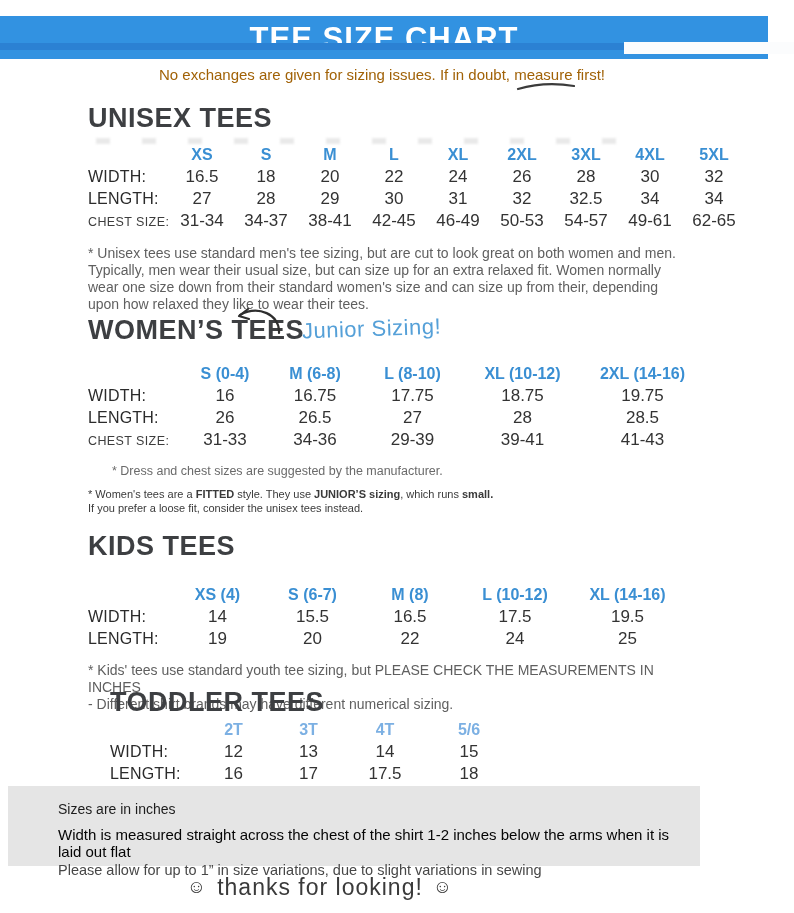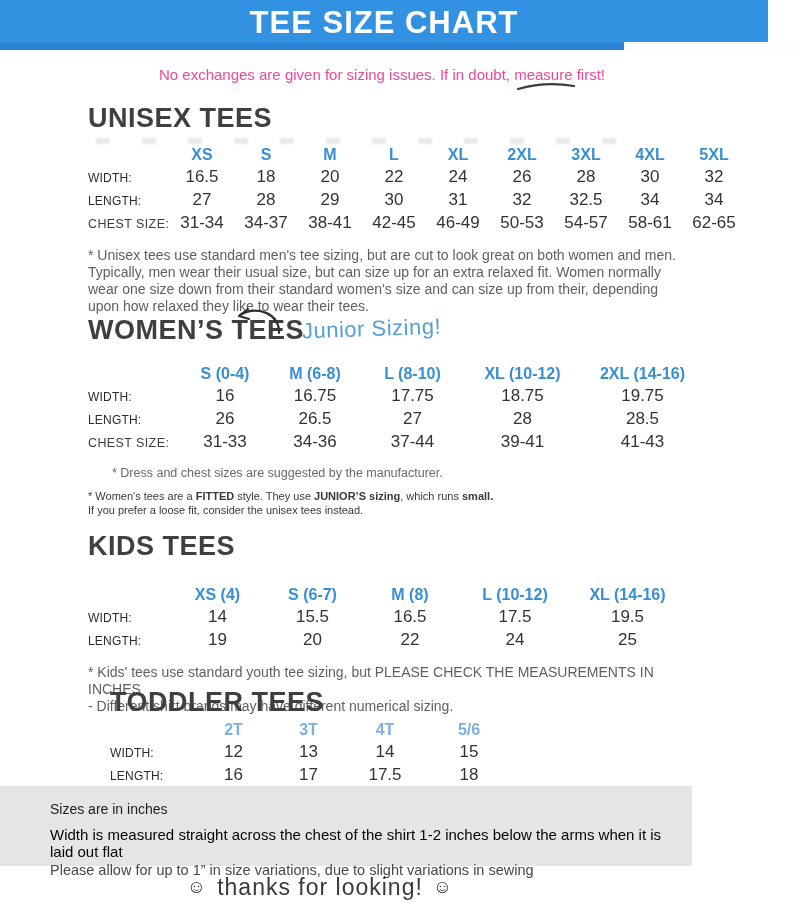--- a/index.html
+++ b/index.html
@@ -2,26 +2,26 @@
 <html style="--banner-blue: #3292e1; --strip-blue: #2b81d3; --header-blue: #3a8fd3; --toddler-blue: #7cb0e3; --footer-gray: #e5e5e5;"><head>
 <meta charset="utf-8">
 <style>
   * { margin:0; padding:0; box-sizing:border-box; }
   html,body { background:#ffffff; }
   body {
     width:794px; height:913px; position:relative; overflow:hidden;
     font-family:"Liberation Sans", sans-serif; color:#333;
   }
   
-  .banner { position:absolute; top:0; left:0; width:768px; height:43px; background:var(--banner-blue,#3292e1); }
+  .banner { position:absolute; top:16px; left:0; width:768px; height:43px; background:var(--banner-blue,#3292e1); }
   .banner h1 { color:#fff; text-align:center; font-size:31px; font-weight:bold; line-height:45px; letter-spacing:1px; }
   .strip { position:absolute; top:43px; left:0; width:794px; height:7px; background:var(--strip-blue,#2b81d3); }
   .strip-cover { position:absolute; top:42px; right:0; width:170px; height:12px; background:#fbfcfd; }
   
-  .notice { position:absolute; top:66px; left:0; width:764px; text-align:center; font-size:15px; color:#ec4899; }
+  .notice { position:absolute; top:66px; left:0; width:764px; text-align:center; font-size:15px; color:#a16207; }
   .measure-word { position:relative; display:inline-block; }
   .measure-word svg { position:absolute; left:1px; bottom:-9px; }
   
   section { position:absolute; left:0; width:692px; }
   .sec-unisex  { top:102px; }
   .sec-women   { top:314px; }
   .sec-kids    { top:530px; }
   .sec-toddler { top:686px;padding-left:22px; }
   .sec-title { margin-left:88px; font-size:27px; font-weight:bold; color:#3d3f42; letter-spacing:.5px; line-height:32px; }
   .ghost { position:absolute; left:96px; top:36px; width:540px; height:6px; opacity:.18; filter:blur(1px);
@@ -30,29 +30,29 @@
   .arrow-svg { position:absolute; left:230px; top:-12px; }
   
   .size-table { display:grid; margin-left:88px; margin-top:10px; align-items:baseline; }
   .cols-unisex  { grid-template-columns:82px repeat(9,64px); }
   .cols-women   { grid-template-columns:92px 90px 90px 105px 115px 125px; margin-top:17px; }
   .cols-kids    { grid-template-columns:82px 95px 95px 100px 110px 115px; margin-top:22px; }
   .cols-toddler { grid-template-columns:86px 75px 75px 78px 90px; margin-top:1px; }
   .cell { padding:2px 0; text-align:center; font-size:17px; color:#333; line-height:18px; }
   .col-head { color:var(--header-blue,#3a8fd3); font-weight:bold; font-size:16px; }
   .cols-toddler .col-head { color:var(--toddler-blue,#7cb0e3); }
-  .row-label { text-align:left; font-size:12px; color:#2b2b2b; letter-spacing:.2px; }
+  .row-label { text-align:left; font-size:16px; color:#2b2b2b; letter-spacing:.2px; }
   .row-label.small { font-size:12.5px; color:#3d3d3d; letter-spacing:.4px; }
   
   .note { margin:12px 0 0 88px; font-size:14px; color:#5f5f5f; line-height:1.22; max-width:648px; white-space:pre-line; }
   .small-note { margin:12px 0 0 112px; font-size:12.5px; color:#6a6a6a; }
   .rich-note { margin:9px 0 0 88px; font-size:11px; color:#3a3a3a; line-height:1.3; white-space:pre-line; max-width:660px; }
   .rich-note b { font-weight:bold; }
   
-  .footer { position:absolute; top:786px; left:0; width:692px; height:80px; background:var(--footer-gray,#e5e5e5); padding:15px 20px 0 50px; }
+  .footer { position:absolute; top:786px; left:8px; width:692px; height:80px; background:var(--footer-gray,#e5e5e5); padding:15px 20px 0 50px; }
   .footer .f1 { font-size:14px; color:#1d1d1d; }
   .footer .f2 { font-size:15px; color:#050505; margin-top:9px; }
   .footer .f3 { font-size:14.5px; color:#474747; margin-top:2px; }
   
   .thanks { position:absolute; top:874px; left:0; width:640px; text-align:center; font-size:23px; color:#3a3a3a; letter-spacing:1px; }
   .thanks .smiley { font-size:19px; position:relative; top:-2px; padding:0 10px; color:#3a3a3a; }
 </style>
 </head>
 <body>
 
@@ -101,21 +101,21 @@
       <div class="cell value">34</div>
       <div class="cell value">34</div>
       <div class="cell row-label small">CHEST SIZE:</div>
       <div class="cell value">31-34</div>
       <div class="cell value">34-37</div>
       <div class="cell value">38-41</div>
       <div class="cell value">42-45</div>
       <div class="cell value">46-49</div>
       <div class="cell value">50-53</div>
       <div class="cell value">54-57</div>
-      <div class="cell value">58-61</div>
+      <div class="cell value">49-61</div>
       <div class="cell value">62-65</div>
     </div>
   <p class="note">* Unisex tees use standard men's tee sizing, but are cut to look great on both women and men. Typically, men wear their usual size, but can size up for an extra relaxed fit. Women normally wear one size down from their standard women's size and can size up from their, depending upon how relaxed they like to wear their tees.</p>
 </section>
 
 <section class="sec-women">
   <h2 class="sec-title">WOMEN’S TEES</h2>
   <svg class="arrow-svg" width="52" height="34" viewBox="0 0 52 34">
     <path d="M49,31 C50,12 28,3 10,13" stroke="#2e2e2e" stroke-width="2.2" fill="none" stroke-linecap="round"></path>
     <path d="M18,7 L9,14 L19,17" stroke="#2e2e2e" stroke-width="2.2" fill="none" stroke-linecap="round" stroke-linejoin="round"></path>
@@ -136,21 +136,21 @@
       <div class="cell value">19.75</div>
       <div class="cell row-label">LENGTH:</div>
       <div class="cell value">26</div>
       <div class="cell value">26.5</div>
       <div class="cell value">27</div>
       <div class="cell value">28</div>
       <div class="cell value">28.5</div>
       <div class="cell row-label small">CHEST SIZE:</div>
       <div class="cell value">31-33</div>
       <div class="cell value">34-36</div>
-      <div class="cell value">37-44</div>
+      <div class="cell value">29-39</div>
       <div class="cell value">39-41</div>
       <div class="cell value">41-43</div>
     </div>
   <p class="small-note">* Dress and chest sizes are suggested by the manufacturer.</p>
   <p class="rich-note"><span>* Women's tees are a </span><b>FITTED</b><span> style. They use </span><b>JUNIOR’S sizing</b><span>, which runs </span><b>small.</b><span>
 If you prefer a loose fit, consider the unisex tees instead.</span></p>
 </section>
 
 <section class="sec-kids">
   <h2 class="sec-title">KIDS TEES</h2>

